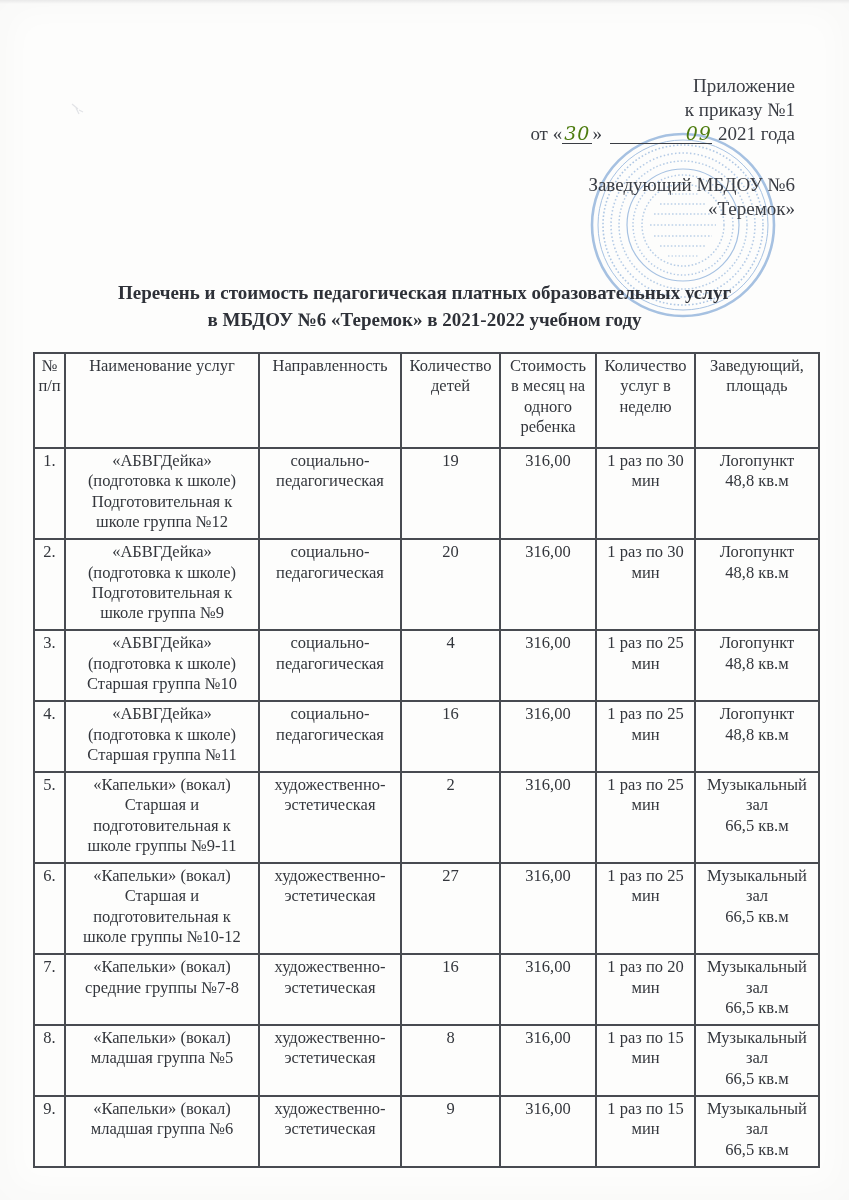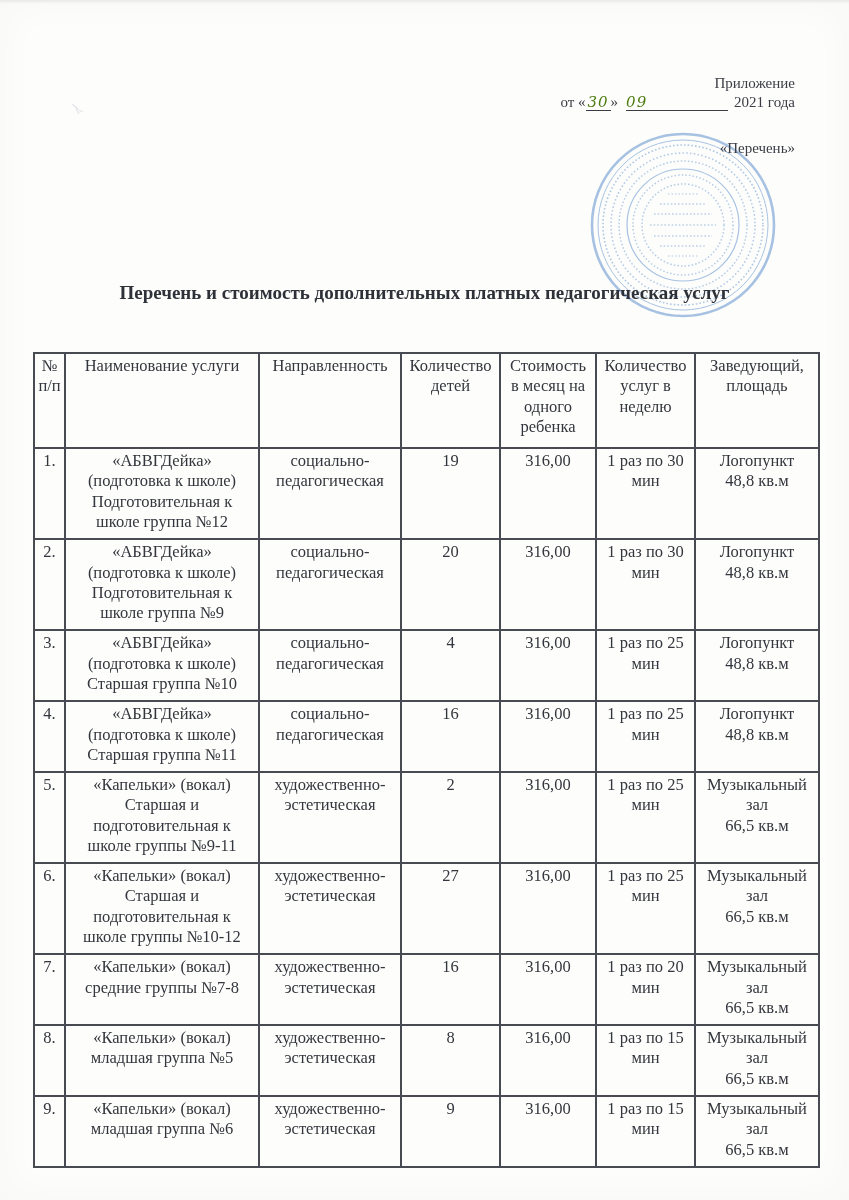--- a/index.html
+++ b/index.html
@@ -25,42 +25,42 @@
   
   .stamp {
     position: absolute; left: 588px; top: 130px;
     width: 190px; height: 190px;
     z-index: 1; opacity: 0.9;
   }
   
   .right-block {
     position: absolute; top: 74px; right: 54px;
     text-align: right;
-    font-size: 15px; line-height: 1.26;
+    font-size: 19px; line-height: 1.26;
     z-index: 2;
     color: #3a3d44;
   }
   .right-block .line { white-space: nowrap; }
   .hand {
     font-family: "DejaVu Serif", serif;
     font-style: italic;
     color: #4d7c0f;
     letter-spacing: 1px;
   }
   .day-blank {
     display: inline-block;
     border-bottom: 1.4px solid #3a3d44;
     padding: 0 2px;
     line-height: 1.0;
   }
   .month-blank {
     display: inline-block;
     width: 102px;
     border-bottom: 1.4px solid #3a3d44;
-    text-align: left;
+    text-align: right;
     line-height: 1.0;
     margin: 0 6px 0 8px;
   }
   .approve-gap { height: 27px; }
   .sig-line {
     display: inline-block;
     width: 92px; height: 14px;
     border-bottom: 1.4px solid #3a3d44;
     position: relative;
     margin-right: 8px;
@@ -128,44 +128,47 @@
       <circle cx="95" cy="95" r="56" stroke-width="1.2"></circle>
       <circle cx="95" cy="95" r="50" stroke-width="1.5" stroke-dasharray="1.4 2.2" opacity="0.85"></circle>
       <circle cx="95" cy="95" r="41" stroke-width="1.5" stroke-dasharray="1.6 2.0" opacity="0.8"></circle>
       <path d="M62,95 h66 M66,84 h58 M66,106 h58 M72,74 h46 M72,116 h46" stroke-width="1.6" stroke-dasharray="1.6 2.0" opacity="0.75"></path>
       <path d="M80,64 h30 M80,126 h30" stroke-width="1.5" stroke-dasharray="1.5 2.0" opacity="0.6"></path>
     </g>
   </svg>
 
   <div class="right-block">
     <div class="line">Приложение</div>
+    <div class="line">к приказу №1</div>
     <div class="line"><span>от «</span><span class="day-blank"><span class="hand">30</span></span><span>»</span><span class="month-blank"><span class="hand">09</span></span><span>2021 года</span></div>
     <div class="approve-gap"></div>
-    <div class="line">«Перечень»</div>
+    <div class="line">Заведующий МБДОУ №6</div>
+    <div class="line">«Теремок»</div>
   </div>
 
   <div class="title">
-    <div>Перечень и стоимость дополнительных платных педагогическая услуг</div>
+    <div>Перечень и стоимость педагогическая платных образовательных услуг</div>
+    <div>в МБДОУ №6 «Теремок» в 2021-2022 учебном году</div>
   </div>
 
   <table class="services">
     <colgroup>
       <col class="c-num">
         <col class="c-name">
         <col class="c-dir">
         <col class="c-kids">
         <col class="c-cost">
         <col class="c-freq">
         <col class="c-room">
     </colgroup>
     <thead>
       <tr>
         <th>№
 п/п</th>
-        <th>Наименование услуги</th>
+        <th>Наименование услуг</th>
         <th>Направленность</th>
         <th>Количество
 детей</th>
         <th>Стоимость
 в месяц на
 одного
 ребенка</th>
         <th>Количество
 услуг в
 неделю</th>

